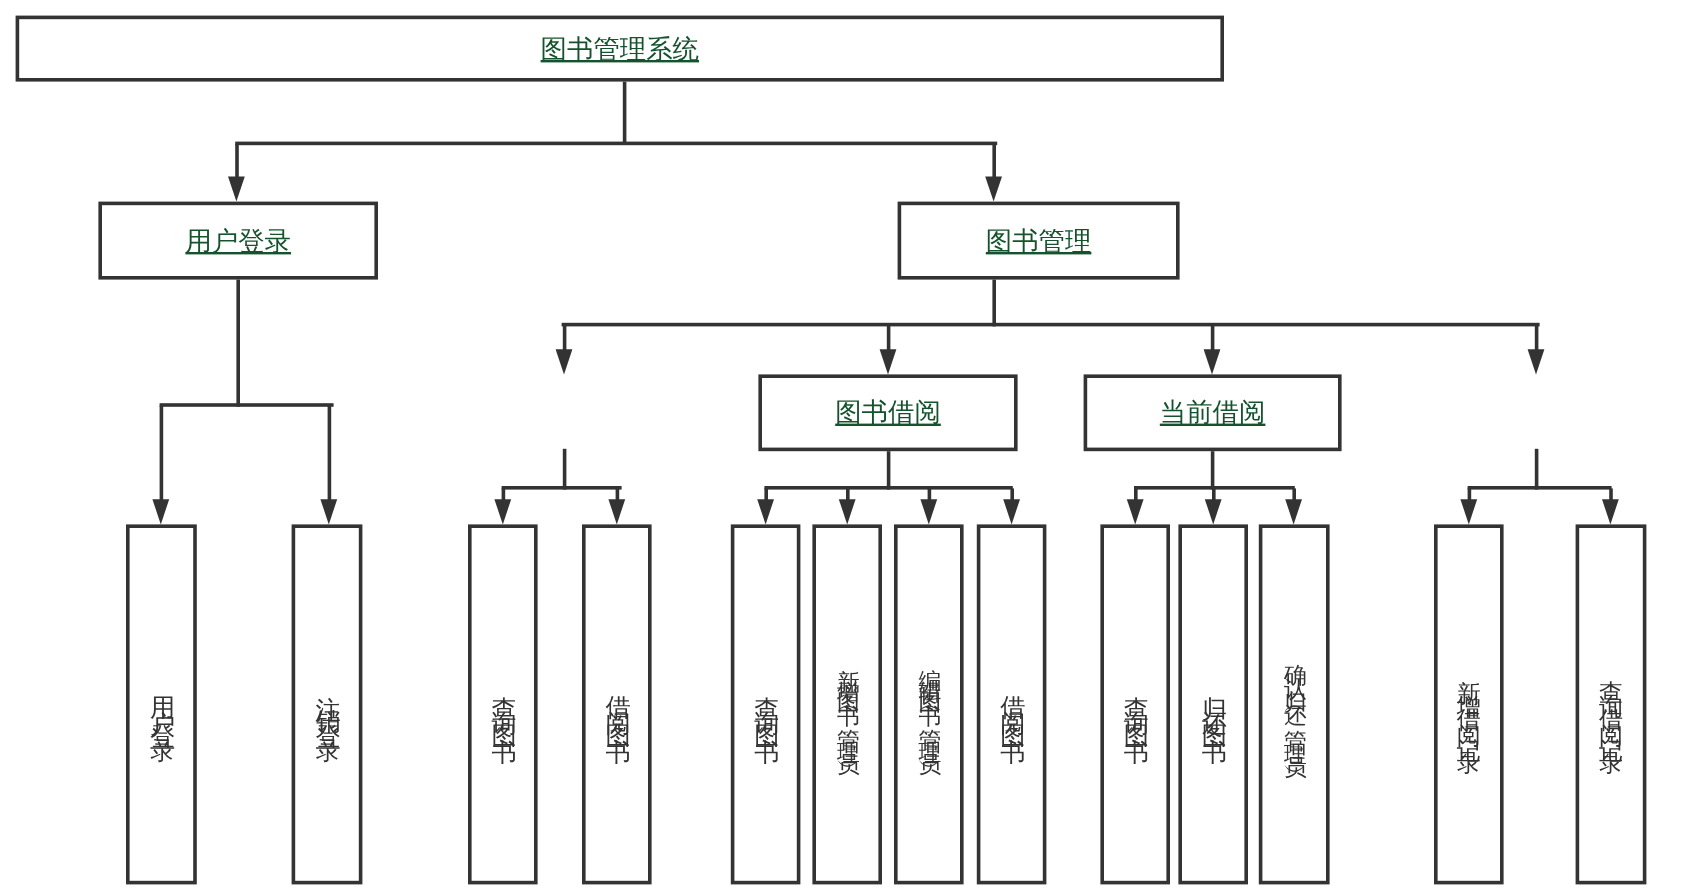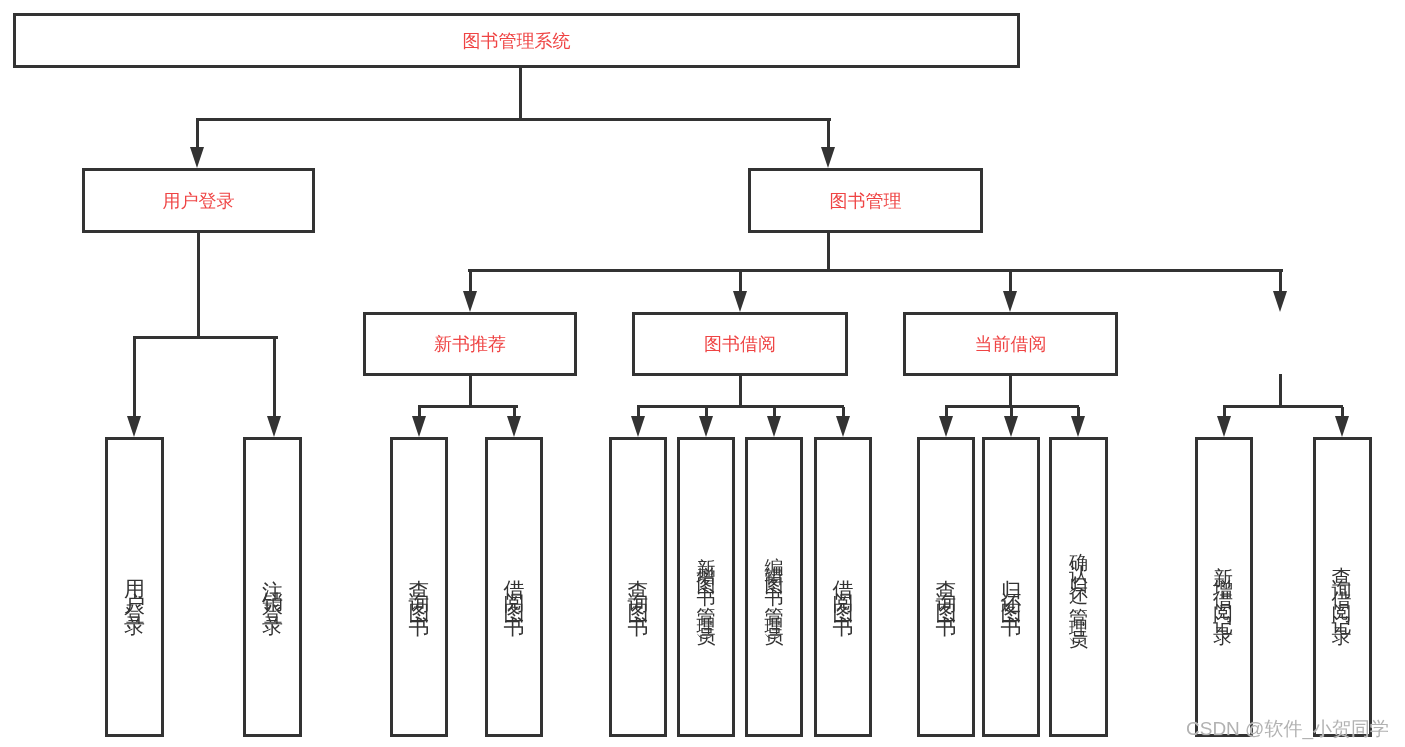--- a/index.html
+++ b/index.html
@@ -15,21 +15,21 @@
   .box {
     position: absolute;
     box-sizing: border-box;
     border: 3px solid #333333;
     background: #ffffff;
     display: flex;
     align-items: center;
     justify-content: center;
     z-index: 2;
   }
-  .lbl { font-size: 18px; color: #ef4444; white-space: nowrap; }
+  .lbl { font-size: 22px; color: #14532d; white-space: nowrap; text-decoration: underline; }
   .vlbl {
     writing-mode: vertical-rl;
     text-orientation: mixed;
     white-space: nowrap;
     color: #333333;
   }
   .vs4  { font-size: 21px; letter-spacing: 12px; }
   .vs6  { font-size: 20px; letter-spacing: 12px; }
   .vs9  { font-size: 19px; letter-spacing: 11px; }
   .vs10 { font-size: 19px; letter-spacing: 10px; }
@@ -61,23 +61,20 @@
     <span class="lbl">图书管理系统</span>
   </div>
 
   <div class="box" style="left:82px; top:168px; width:233px; height:65px;">
     <span class="lbl">用户登录</span>
   </div>
   <div class="box" style="left:712px; top:168px; width:235px; height:65px;margin-left:36px;">
     <span class="lbl">图书管理</span>
   </div>
 
-  <div class="box" style="left:363px; top:312px; width:214px; height:64px;">
-    <span class="lbl">新书推荐</span>
-  </div>
   <div class="box" style="left:903px; top:312px; width:215px; height:64px;">
     <span class="lbl">当前借阅</span>
   </div>
   <div class="box" style="left:632px; top:312px; width:216px; height:64px;">
     <span class="lbl">图书借阅</span>
   </div>
 
   <div class="box" style="left:105px; top:437px; width:59px; height:300px;">
     <span class="vlbl vs4">用户登录</span>
   </div>
@@ -174,15 +171,14 @@
   <div class="vl" style="left:1077px; top:407px; height:11px;"></div>
   <div class="ah" style="left:1071px; top:416px;"></div>
 
   <div class="vl" style="left:1279px; top:374px; height:34px;"></div>
   <div class="hl" style="left:1223px; top:405px; width:120px;"></div>
   <div class="vl" style="left:1223px; top:407px; height:11px;"></div>
   <div class="ah" style="left:1217px; top:416px;"></div>
   <div class="vl" style="left:1341px; top:407px; height:11px;"></div>
   <div class="ah" style="left:1335px; top:416px;"></div>
 
-  <div class="watermark">CSDN @软件_小贺同学</div>
 
 </div>
 
 </body></html>

